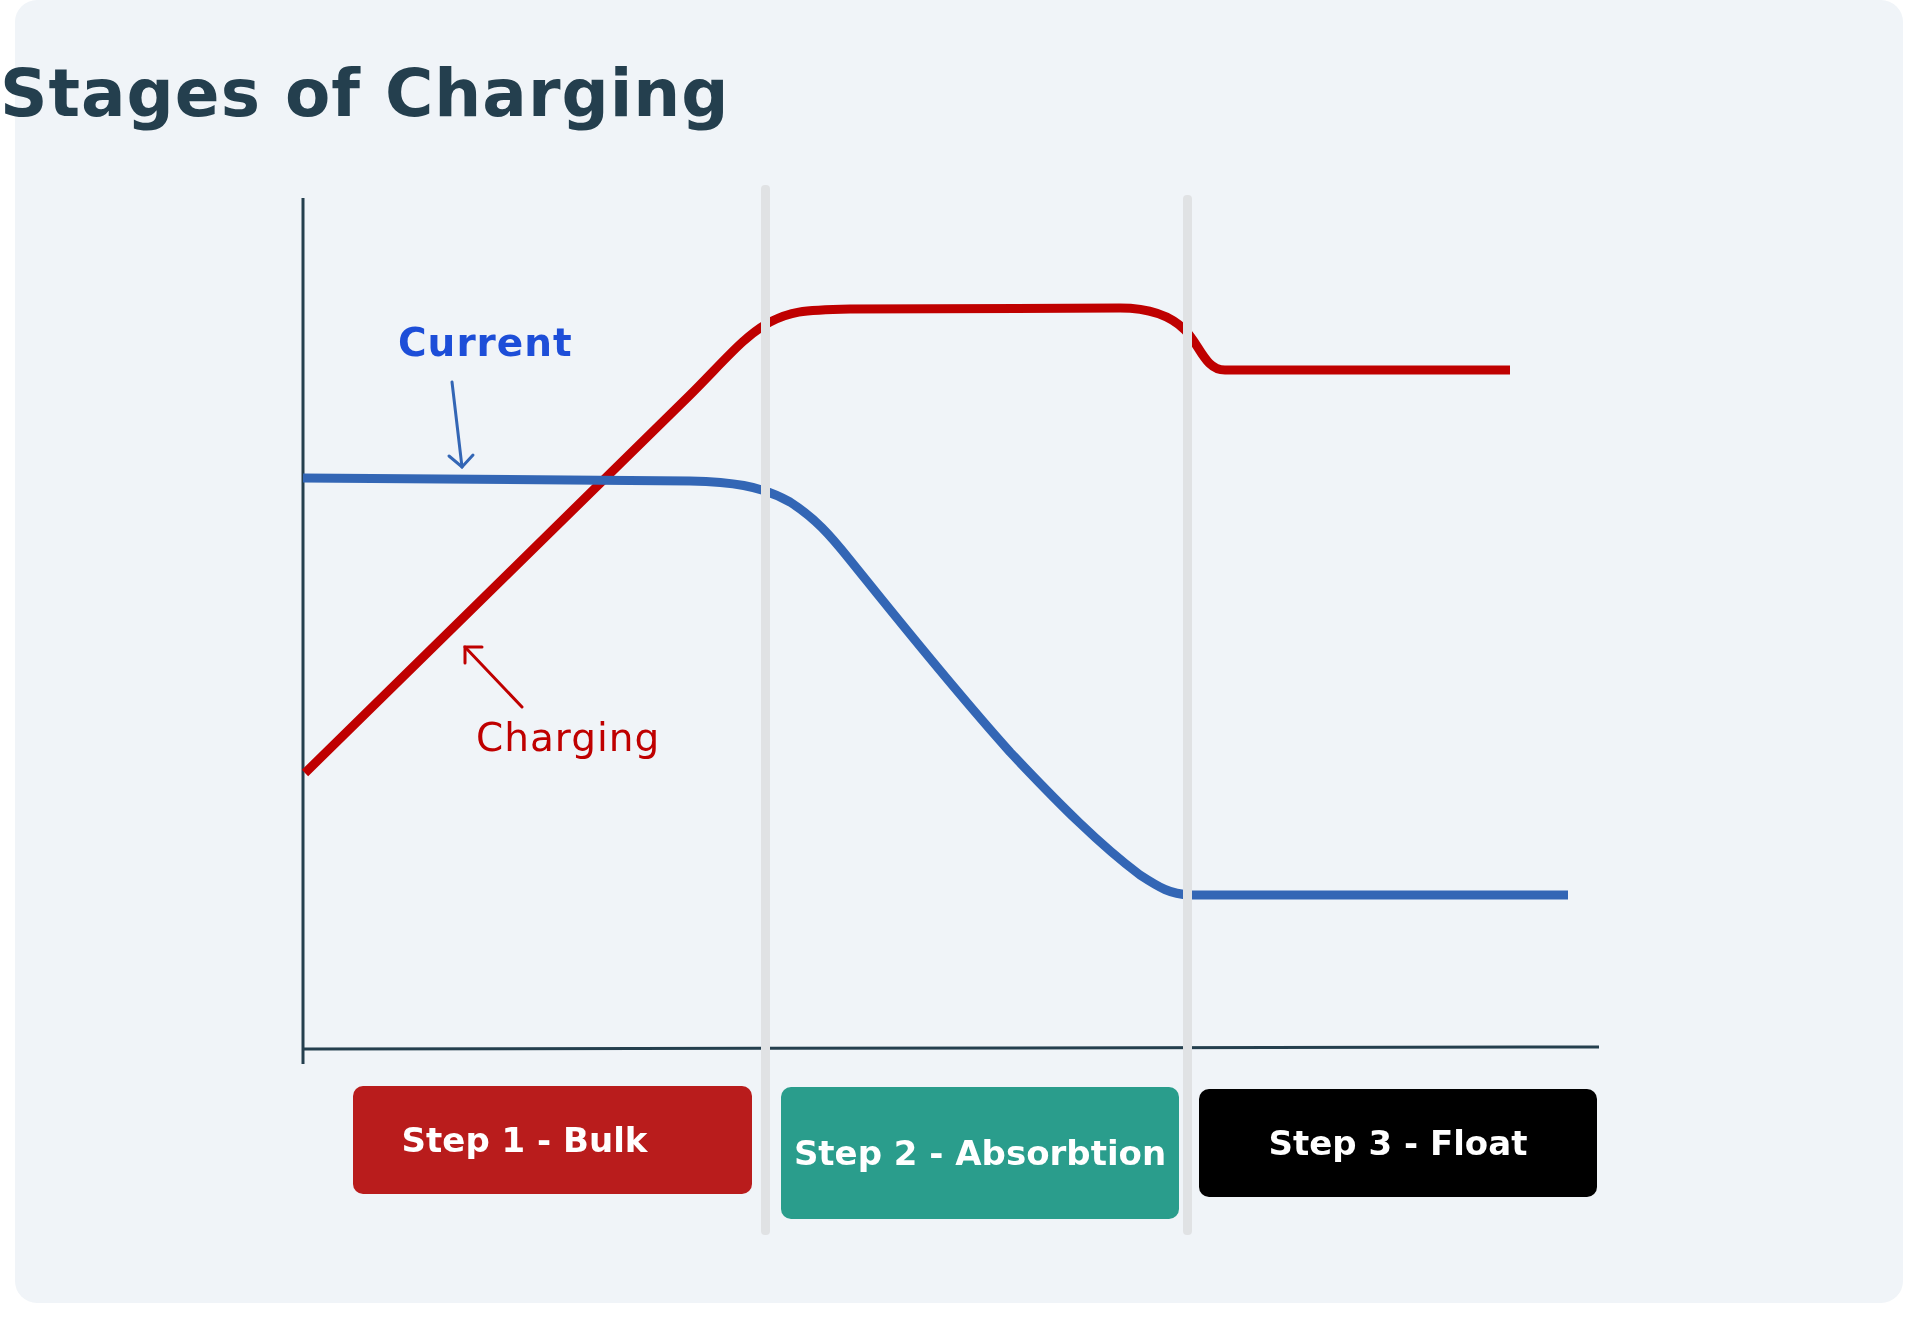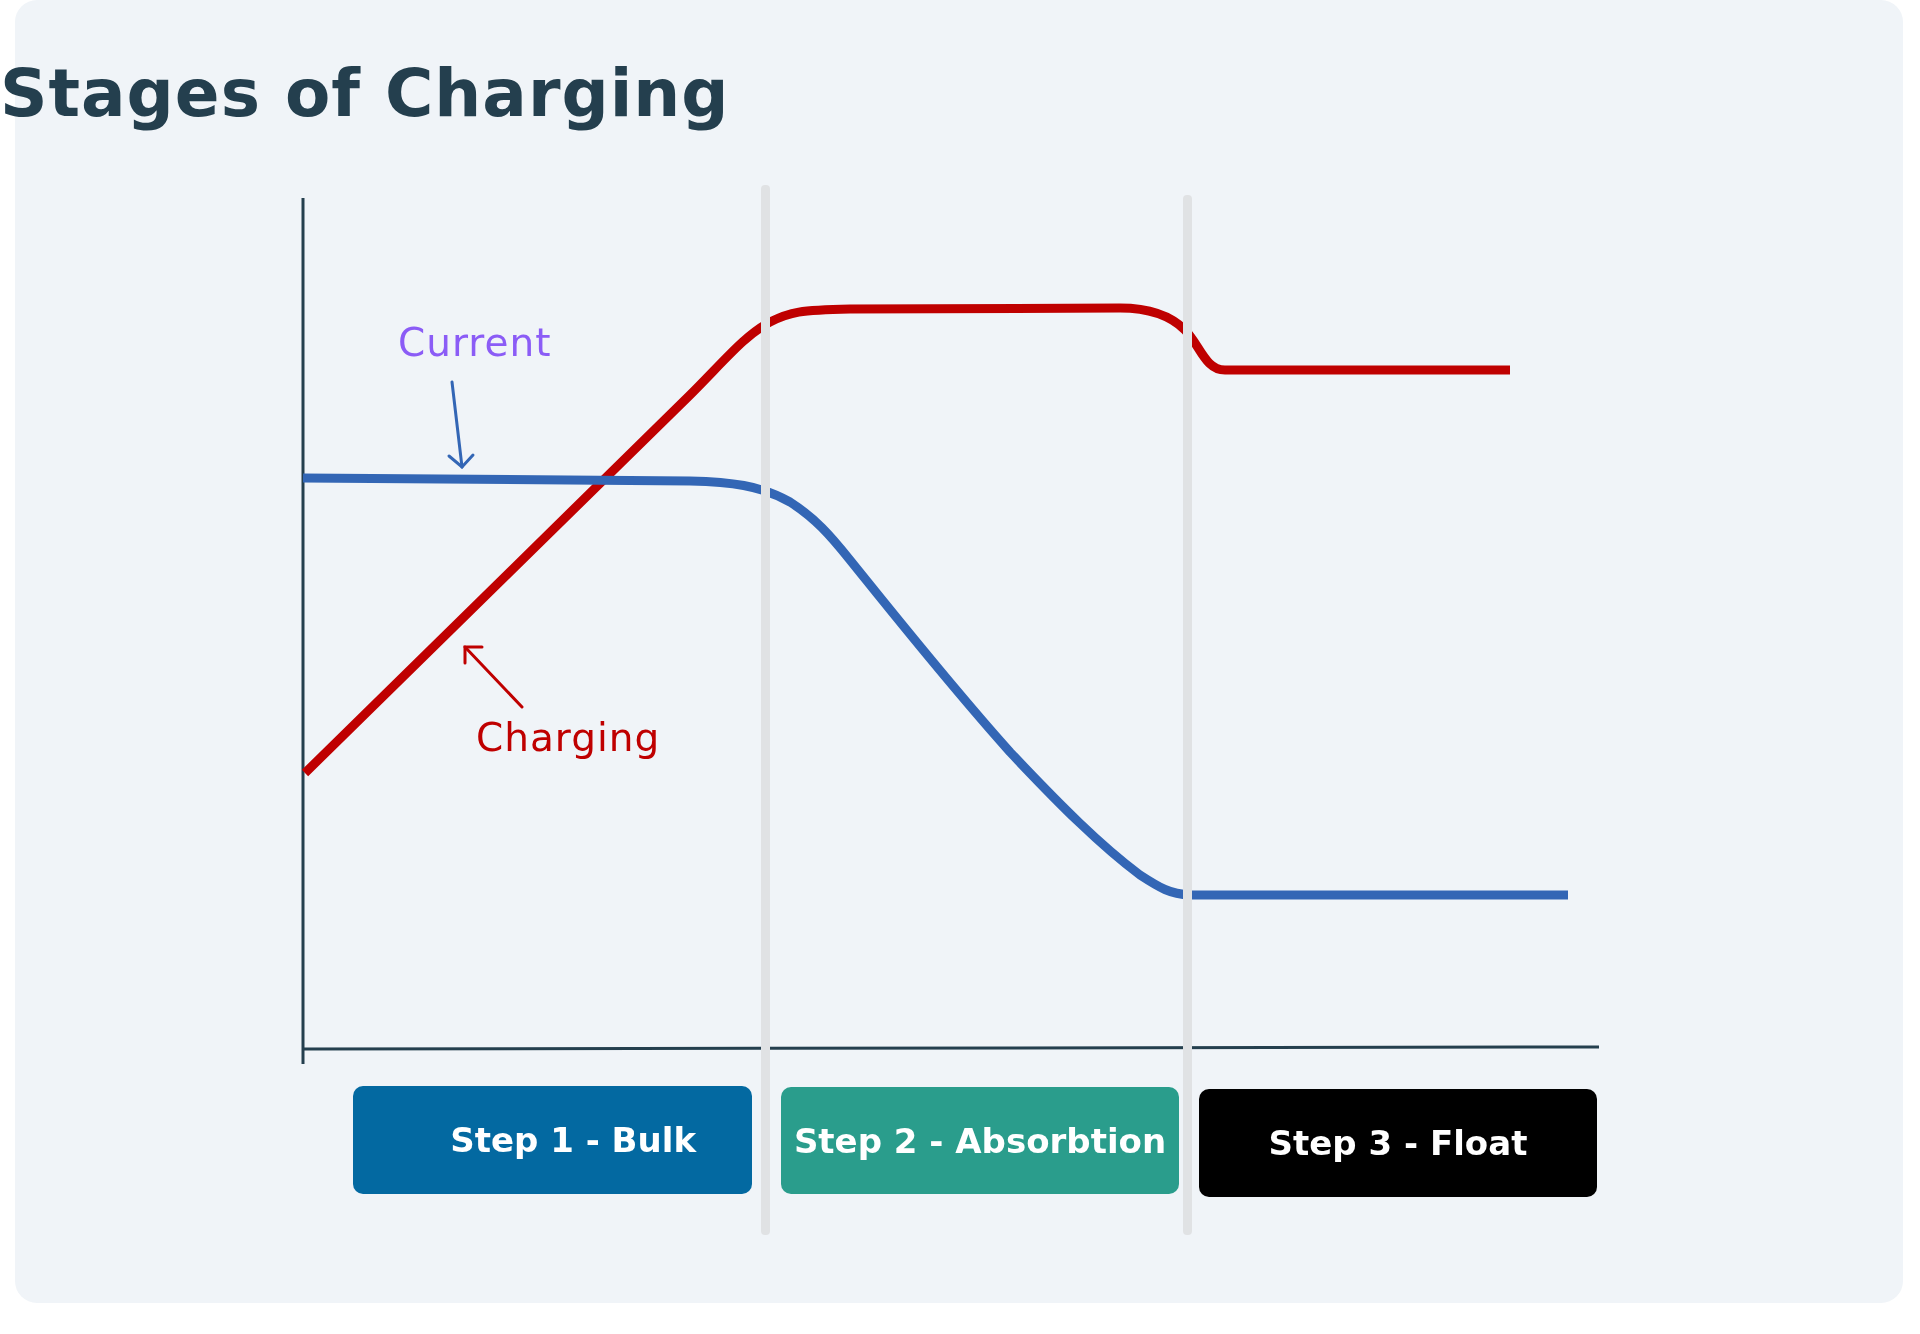--- a/index.html
+++ b/index.html
@@ -33,24 +33,24 @@
     <line x1="452" y1="382" x2="462" y2="467"></line>
     <polyline points="449,456 462,467 473,455"></polyline>
   </g>
 
   <g stroke="#BF0000" stroke-width="3" fill="none" stroke-linecap="round">
     <line x1="522" y1="707" x2="465" y2="647"></line>
     <polyline points="465,663 465,647 482,647"></polyline>
   </g>
 </svg>
 
-<div class="label" style="left:398px; top:320px; color:#8b5cf6;">Current</div>
+<div class="label" style="left:398px; top:320px; color:#1d4ed8;font-weight:bold;">Current</div>
 <div class="label" style="left:476px; top:715px; color:#BF0000;">Charging</div>
 
-<div class="step" style="left:353px; top:1086px; width:399px; height:108px; background:#0369a1; padding-right:56px;justify-content:flex-end;">
+<div class="step" style="left:353px; top:1086px; width:399px; height:108px; background:#b91c1c; padding-right:56px;">
   <span>Step 1 - Bulk</span>
 </div>
-<div class="step" style="left:781px; top:1087px; width:398px; height:107px; background:#2A9D8C;">
+<div class="step" style="left:781px; top:1087px; width:398px; height:132px; background:#2A9D8C;">
   <span>Step 2 - Absorbtion</span>
 </div>
 <div class="step" style="left:1199px; top:1089px; width:398px; height:108px; background:#000000;">
   <span>Step 3 - Float</span>
 </div>
 
 </body></html>

